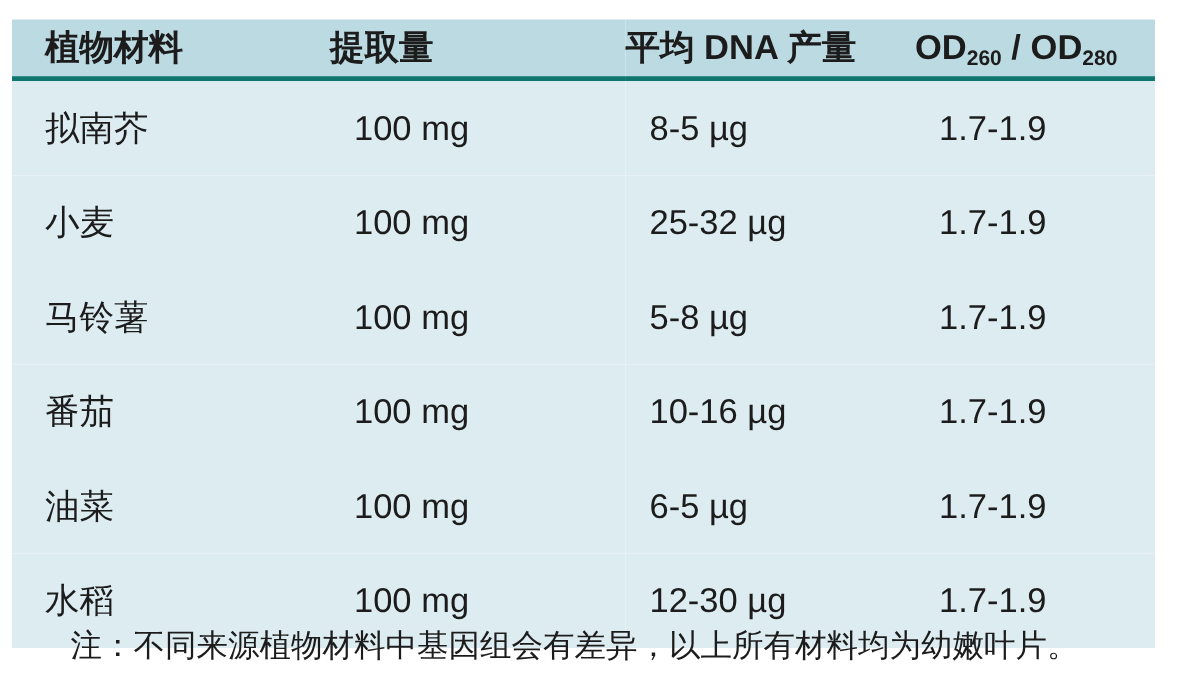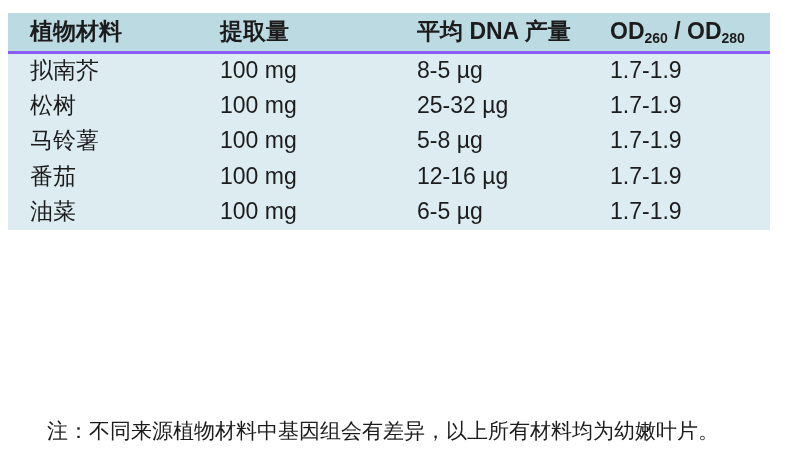--- a/index.html
+++ b/index.html
@@ -33,34 +33,34 @@
   table.data-table col.c4 { width: 160px; }
   table.data-table thead tr {
     background: #bcdae2;
     height: 39px;
   }
   table.data-table thead th {
     text-align: left;
     font-weight: bold;
     font-size: 23px;
     padding: 0;
-    border-bottom: 3px solid #8b5cf6;
+    border-bottom: 3px solid #0f766e;
     white-space: nowrap;
   }
   table.data-table thead th.first,
   table.data-table tbody td.first {
     padding-left: 22px;
   }
   table.data-table tbody tr {
     background: #ddecf1;
     height: 35.5px;
   }
   table.data-table tbody td {
     font-size: 23px;
-    padding: 0;
+    padding: 16px;
     white-space: nowrap;
     vertical-align: middle;
   }
   .od-sub {
     font-size: 14px;
     font-weight: bold;
     vertical-align: -4px;
     margin-top: 44px;
   }
   .footnote {
@@ -97,41 +97,47 @@
         </tr>
       </thead>
       <tbody>
         <tr>
           <td class="first">拟南芥</td>
           <td>100 mg</td>
           <td>8-5 µg</td>
           <td>1.7-1.9</td>
         </tr>
         <tr>
-          <td class="first">松树</td>
+          <td class="first">小麦</td>
           <td>100 mg</td>
           <td>25-32 µg</td>
           <td>1.7-1.9</td>
         </tr>
         <tr>
           <td class="first">马铃薯</td>
           <td>100 mg</td>
           <td>5-8 µg</td>
           <td>1.7-1.9</td>
         </tr>
         <tr>
           <td class="first">番茄</td>
           <td>100 mg</td>
-          <td>12-16 µg</td>
+          <td>10-16 µg</td>
           <td>1.7-1.9</td>
         </tr>
         <tr>
           <td class="first">油菜</td>
           <td>100 mg</td>
           <td>6-5 µg</td>
+          <td>1.7-1.9</td>
+        </tr>
+        <tr>
+          <td class="first">水稻</td>
+          <td>100 mg</td>
+          <td>12-30 µg</td>
           <td>1.7-1.9</td>
         </tr>
       </tbody>
     </table>
   </div>
 
   <div class="footnote">注：不同来源植物材料中基因组会有差异，以上所有材料均为幼嫩叶片。</div>
 
 </div>
 

